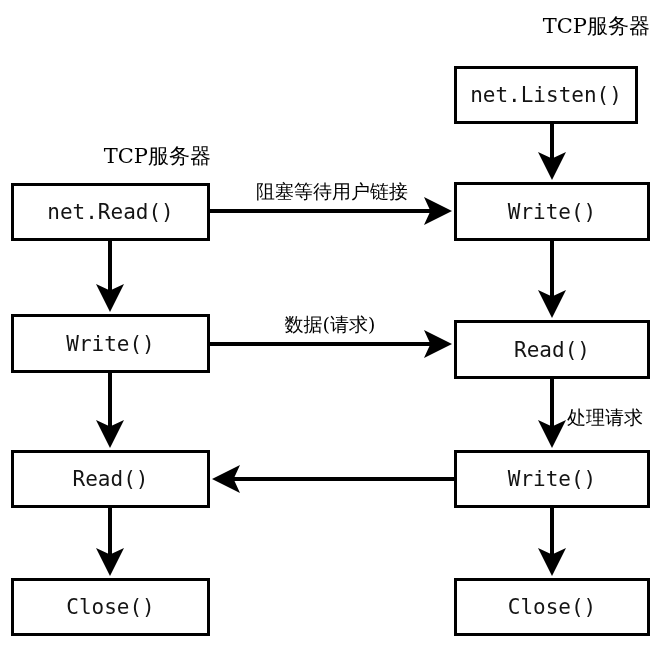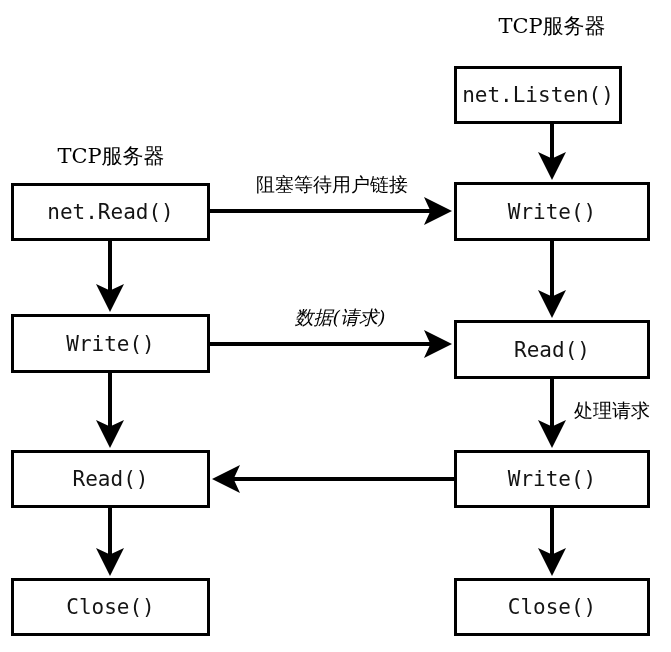--- a/index.html
+++ b/index.html
@@ -23,21 +23,21 @@
     top: 0;
     width: 671px;
     height: 652px;
   }
   .col-title {
     position: absolute;
     font-family: "DejaVu Serif", serif;
     font-size: 21px;
     color: #000000;
     white-space: nowrap;
-    text-align: center;
+    text-align: right;
     letter-spacing: 0px;
   }
   #title-client { left: 11px; top: 142px; width: 200px; }
   #title-server { left: 454px; top: 12px; width: 196px; }
 
   .node-box {
     position: absolute;
     box-sizing: border-box;
     border: 3px solid #000000;
     background: #ffffff;
@@ -52,20 +52,21 @@
     white-space: nowrap;
     letter-spacing: 0px;
   }
   .edge-label {
     position: absolute;
     font-family: "DejaVu Serif", serif;
     font-size: 19px;
     color: #000000;
     white-space: nowrap;
     text-align: center;
+    margin-top: 7px;
   }
 </style>
 </head>
 <body>
 
 <div id="canvas">
 
   <svg id="diagram-svg" viewBox="0 0 671 652" xmlns="http://www.w3.org/2000/svg">
     <defs>
       <marker id="arrowhead" markerWidth="7" markerHeight="7" refX="6" refY="3.5" orient="auto" markerUnits="strokeWidth">
@@ -123,33 +124,33 @@
   <div class="node-box" style="left:11px; top:314px; width:199px; height:59px;">
     <span class="node-label">Write()</span>
   </div>
   <div class="node-box" style="left:11px; top:450px; width:199px; height:58px;">
     <span class="node-label">Read()</span>
   </div>
   <div class="node-box" style="left:11px; top:578px; width:199px; height:58px;">
     <span class="node-label">Close()</span>
   </div>
 
-  <div class="node-box" style="left:454px; top:66px; width:168px; height:58px;justify-content:center;">
+  <div class="node-box" style="left:454px; top:66px; width:184px; height:58px;justify-content:center;">
     <span class="node-label">net.Listen()</span>
   </div>
   <div class="node-box" style="left:454px; top:182px; width:196px; height:59px;">
     <span class="node-label">Write()</span>
   </div>
   <div class="node-box" style="left:454px; top:320px; width:196px; height:59px;">
     <span class="node-label">Read()</span>
   </div>
   <div class="node-box" style="left:454px; top:450px; width:196px; height:58px;">
     <span class="node-label">Write()</span>
   </div>
   <div class="node-box" style="left:454px; top:578px; width:196px; height:58px;">
     <span class="node-label">Close()</span>
   </div>
 
   <div class="edge-label" style="left:227px; top:172px; width:210px;">阻塞等待用户链接</div>
-  <div class="edge-label" style="left:270px; top:305px; width:140px;font-style:italic;">数据(请求)</div>
-  <div class="edge-label" style="left:560px; top:398px; width:90px; text-align:right;">处理请求</div>
+  <div class="edge-label" style="left:260px; top:305px; width:140px;">数据(请求)</div>
+  <div class="edge-label" style="left:560px; top:398px; width:90px; text-align:center;">处理请求</div>
 
 </div>
 
 </body></html>

